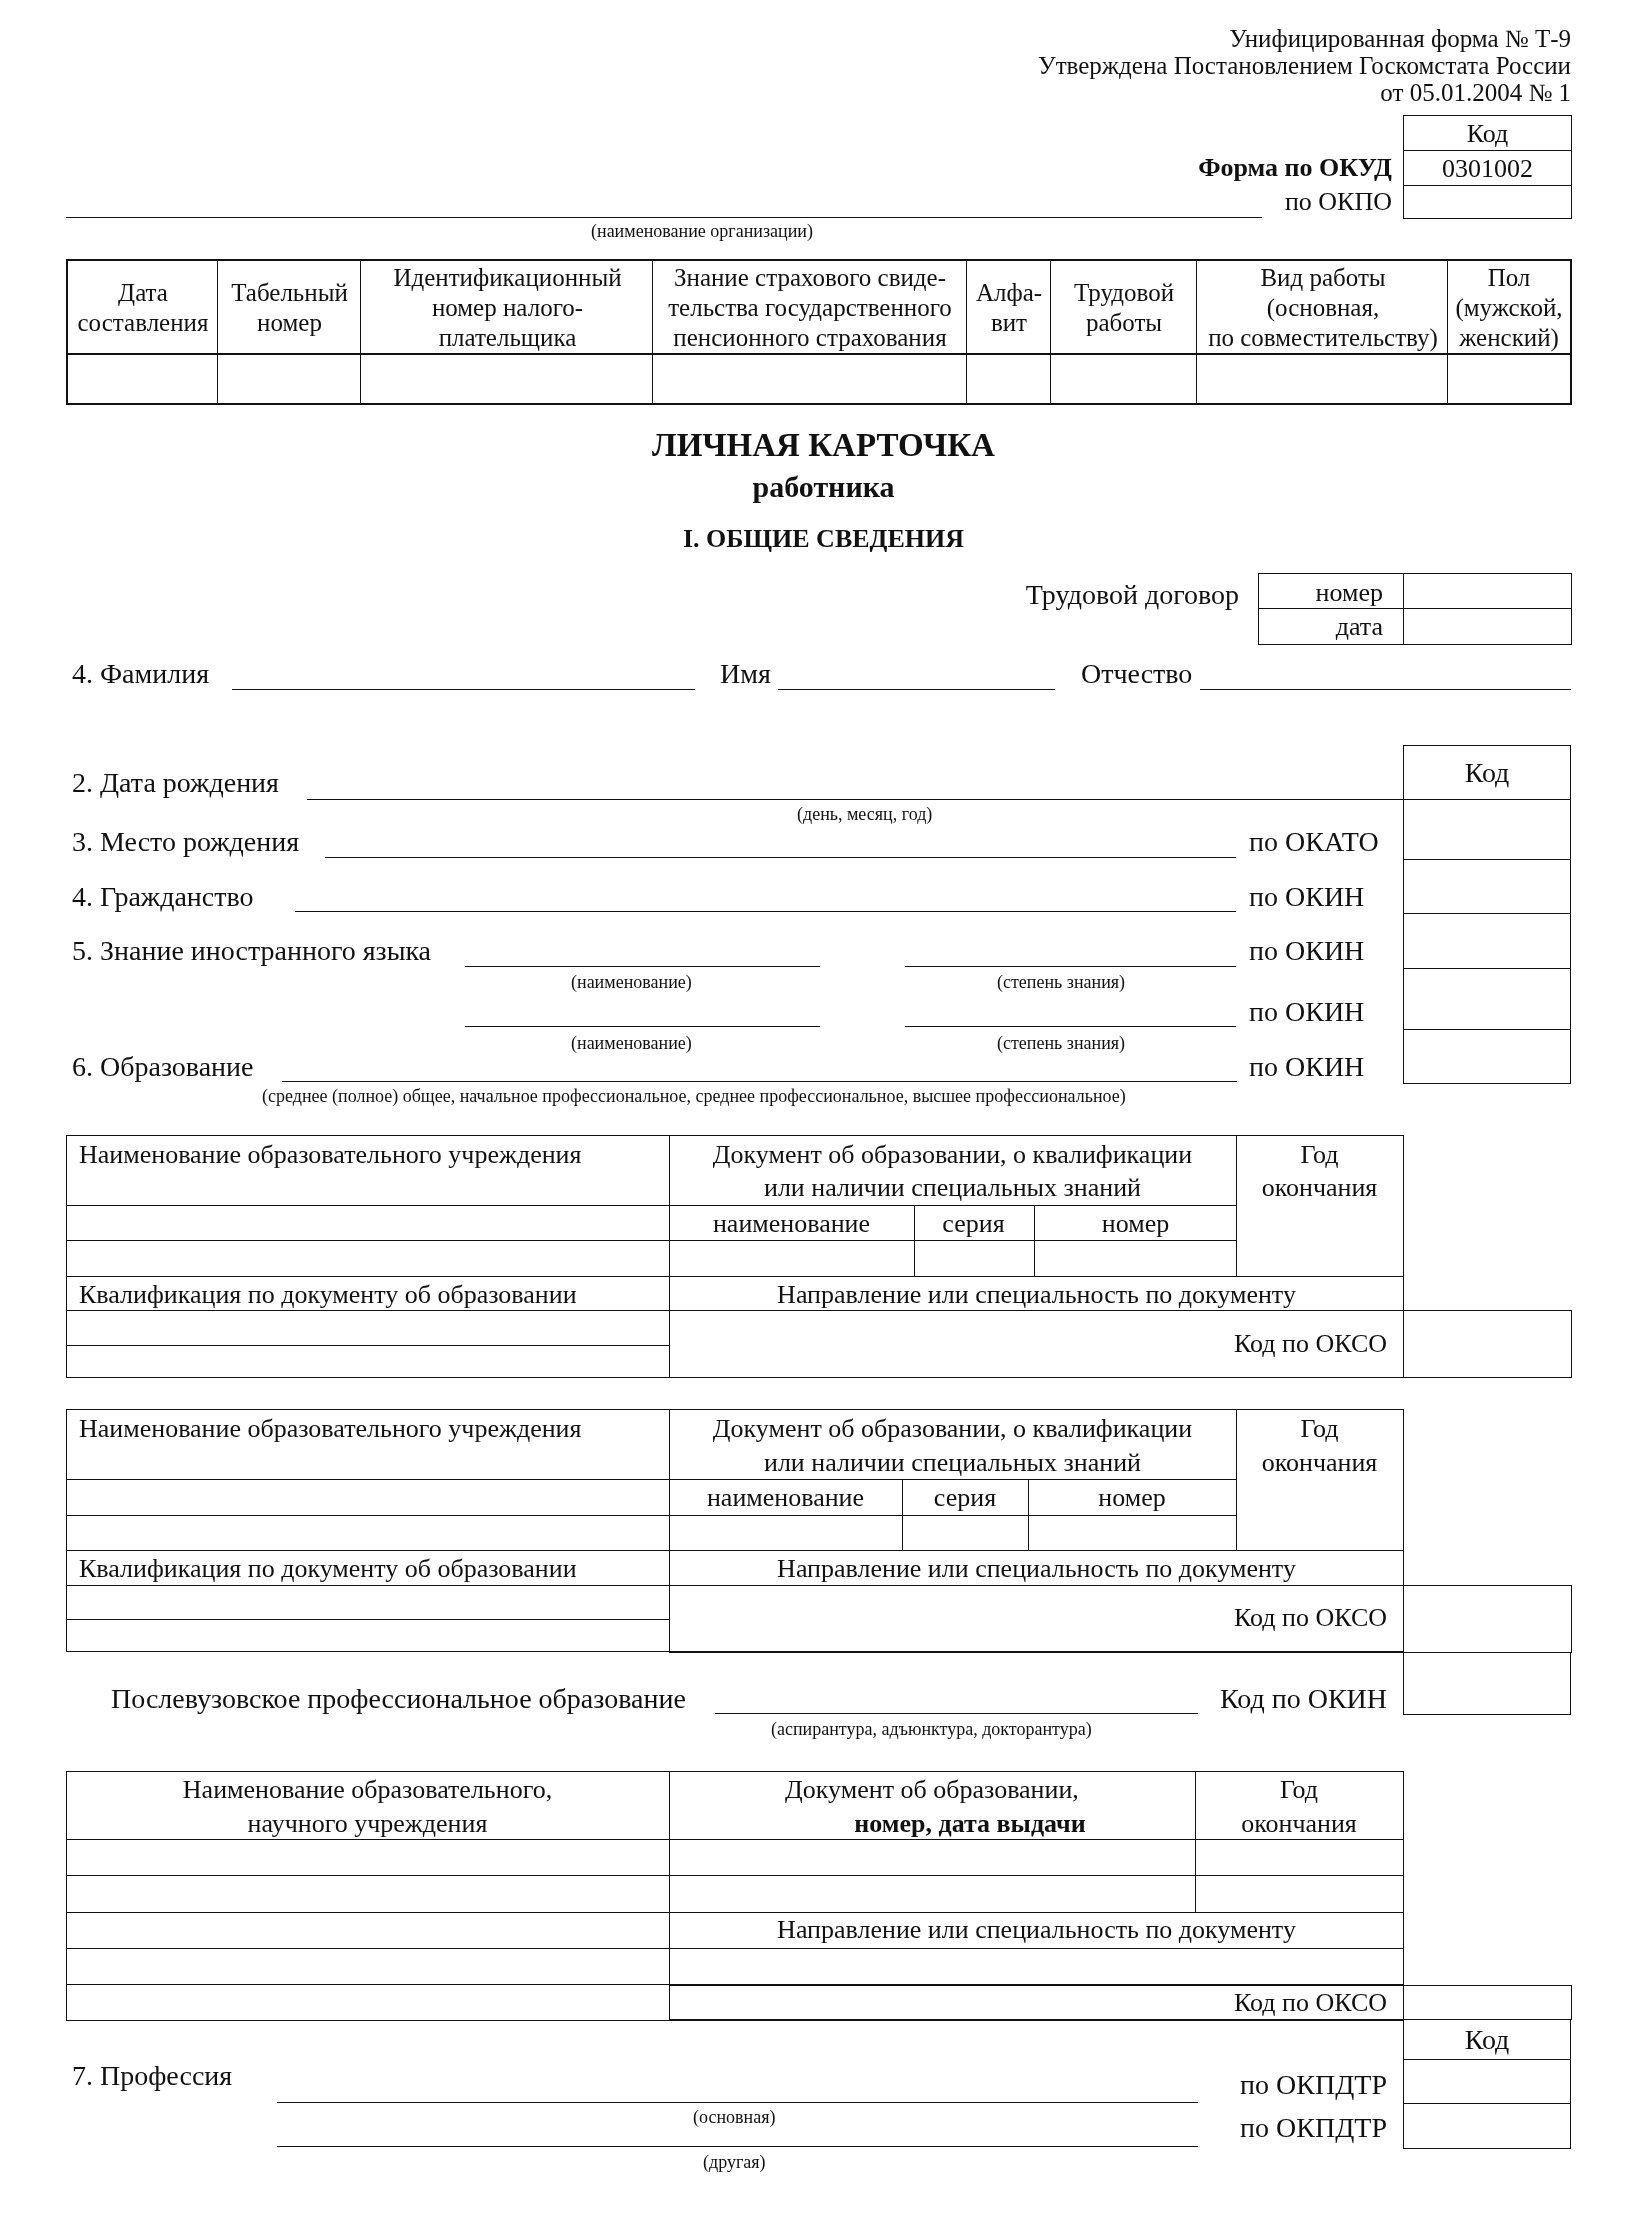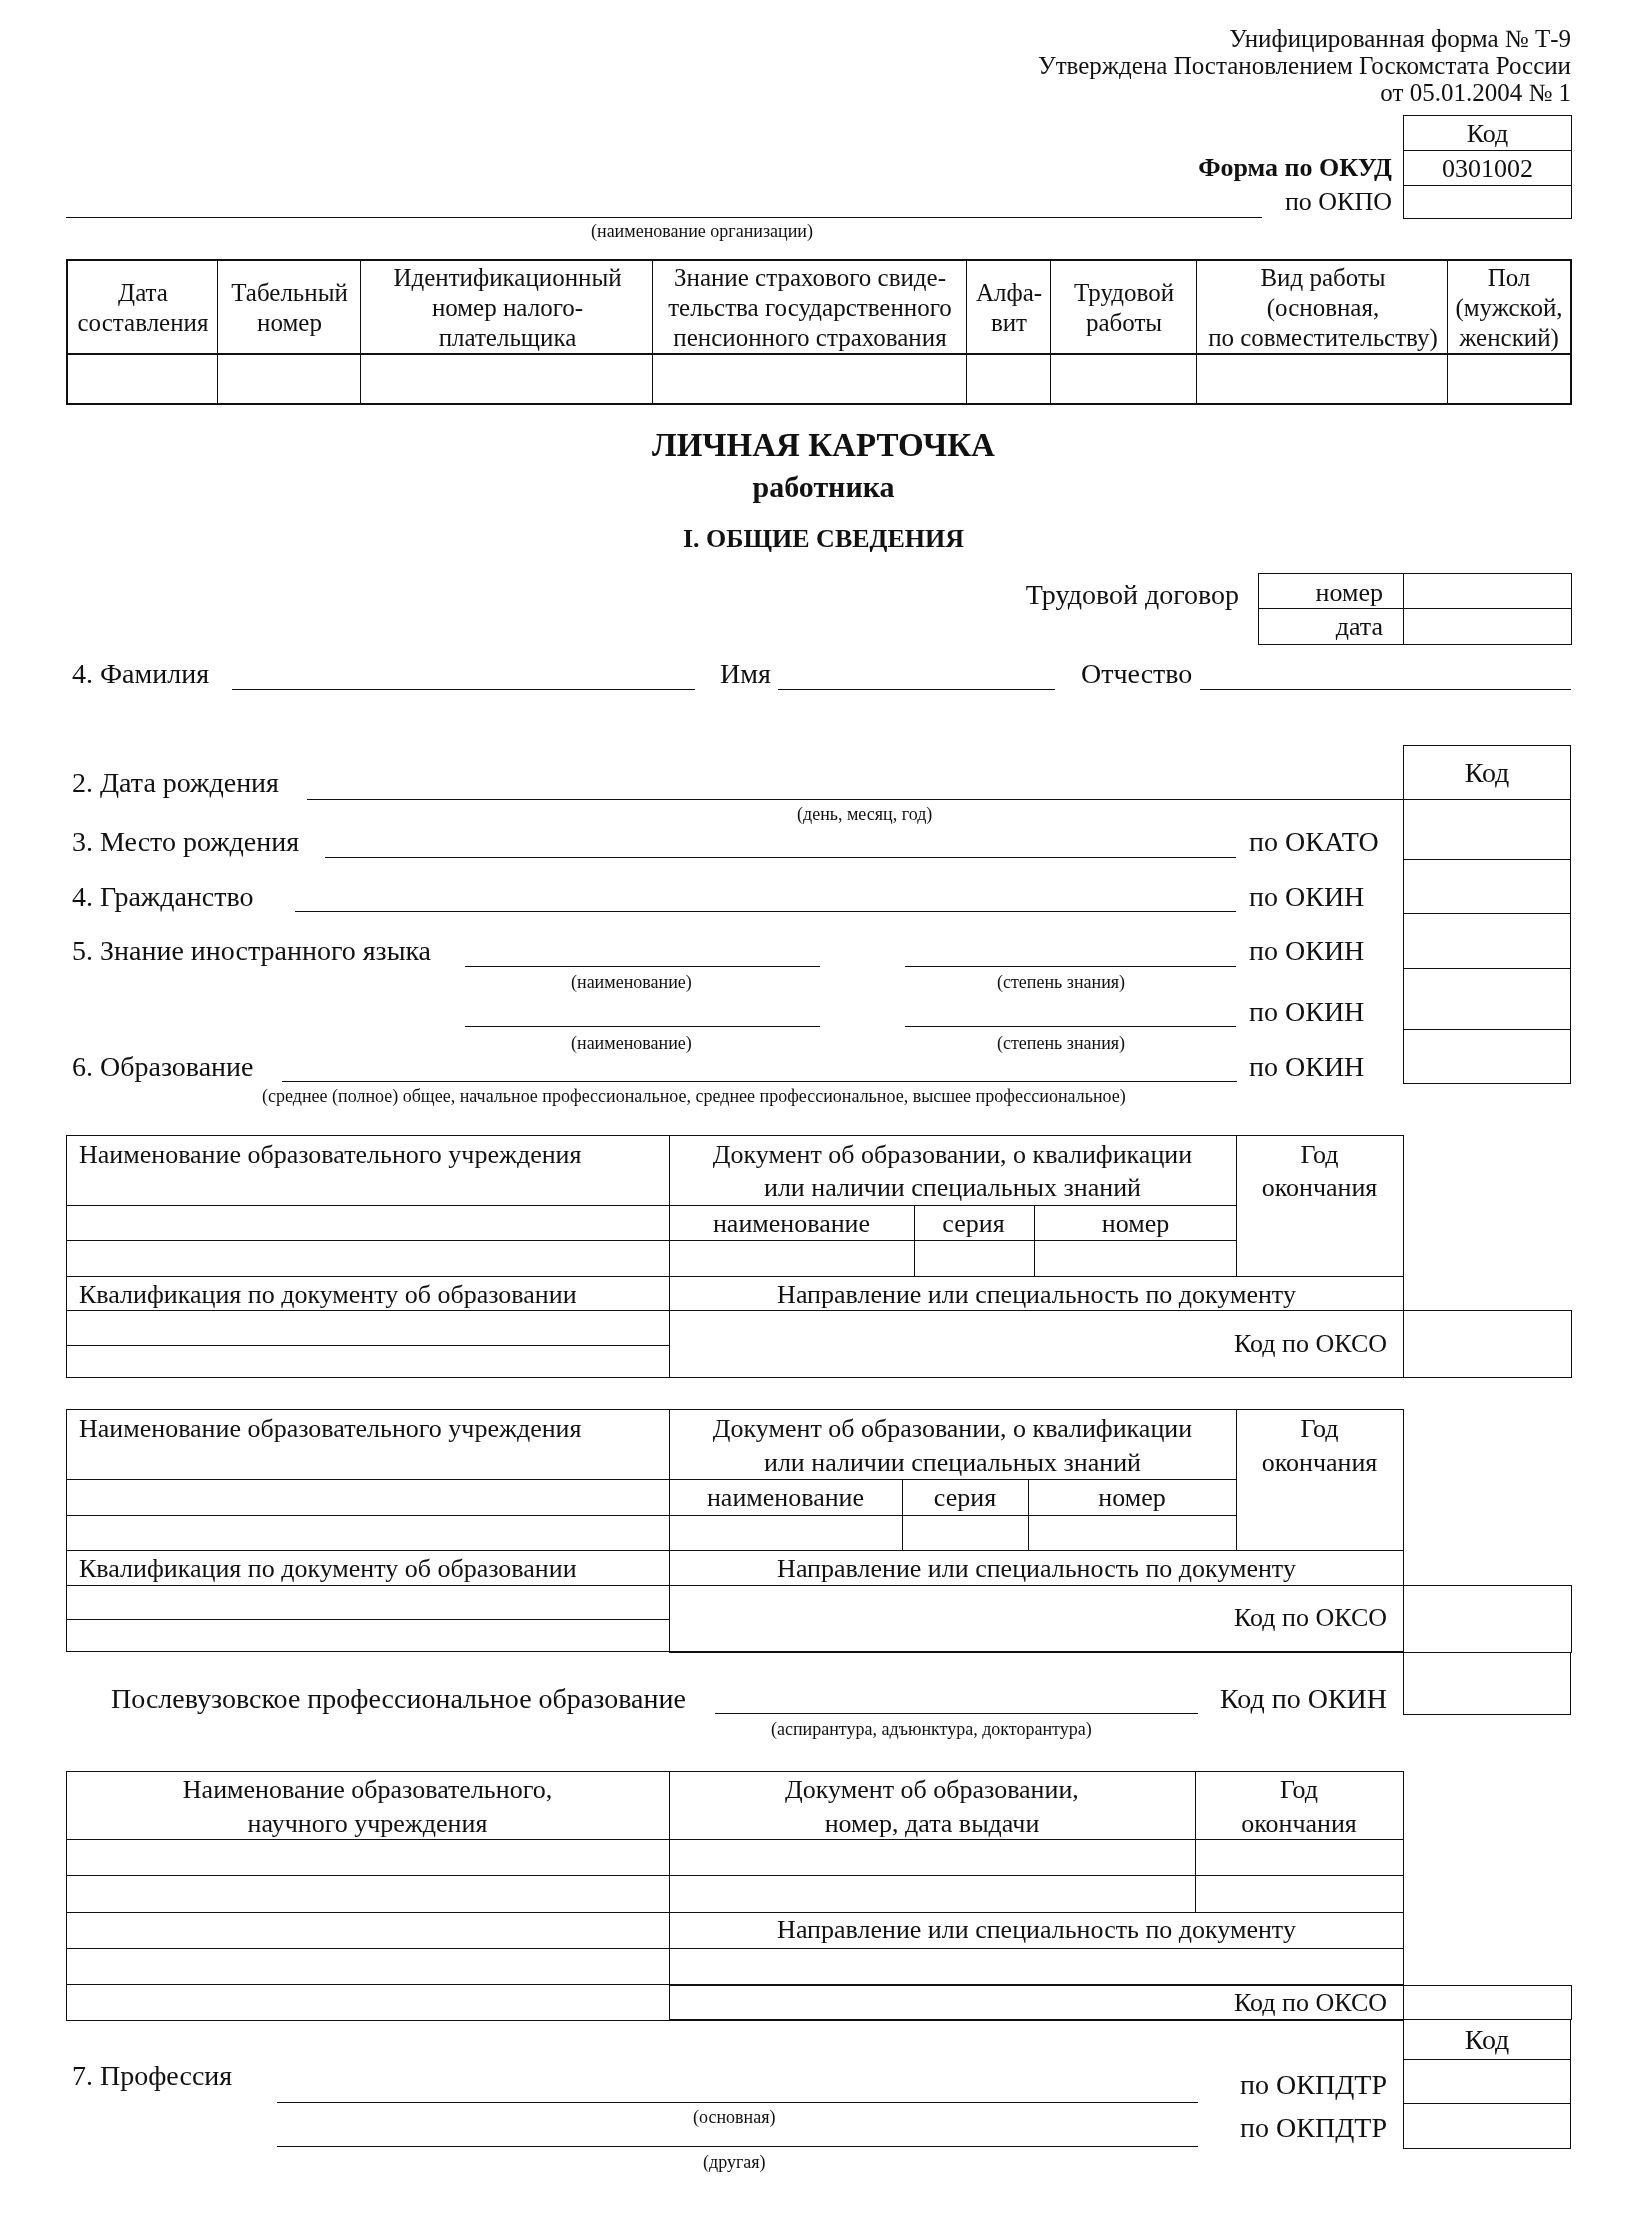--- a/index.html
+++ b/index.html
@@ -260,21 +260,21 @@
 <div class="vl" style="left:1195px; top:1771px; height:142px;"></div>
 <div class="hl2" style="left:66px; top:1839px; width:1338px;"></div>
 <div class="hl2" style="left:66px; top:1875px; width:1338px;"></div>
 <div class="hl2" style="left:66px; top:1912px; width:1338px;"></div>
 <div class="hl2" style="left:66px; top:1948px; width:1338px;"></div>
 <div class="hl2" style="left:66px; top:1984px; width:1338px;"></div>
 
 <div class="t f32 c" style="left:66px; width:603px; top:1777px;">Наименование образовательного,</div>
 <div class="t f32 c" style="left:66px; width:603px; top:1811px;">научного учреждения</div>
 <div class="t f32 c" style="left:669px; width:526px; top:1777px;">Документ об образовании,</div>
-<div class="t f32 c" style="left:669px; width:526px; top:1811px;">номер, дата выдачи</div>
+<div class="t f32 c" style="left:707px; width:526px; top:1811px;font-weight:bold;">номер, дата выдачи</div>
 <div class="t f32 c" style="left:1195px; width:208px; top:1777px;">Год</div>
 <div class="t f32 c" style="left:1195px; width:208px; top:1811px;">окончания</div>
 <div class="t f32 c" style="left:669px; width:735px; top:1917px;">Направление или специальность по документу</div>
 <div class="t f32 r" style="left:669px; width:718px; top:1990px;">Код по ОКСО</div>
 
 <div class="fill" style="left:68px; top:1841px; width:601px; height:35px;"></div>
 <div class="fill" style="left:670px; top:1841px; width:525px; height:35px;"></div>
 <div class="fill" style="left:1197px; top:1841px; width:207px; height:35px;"></div>
 <div class="fill" style="left:68px; top:1877px; width:601px; height:35px;"></div>
 <div class="fill" style="left:670px; top:1877px; width:525px; height:35px;"></div>

